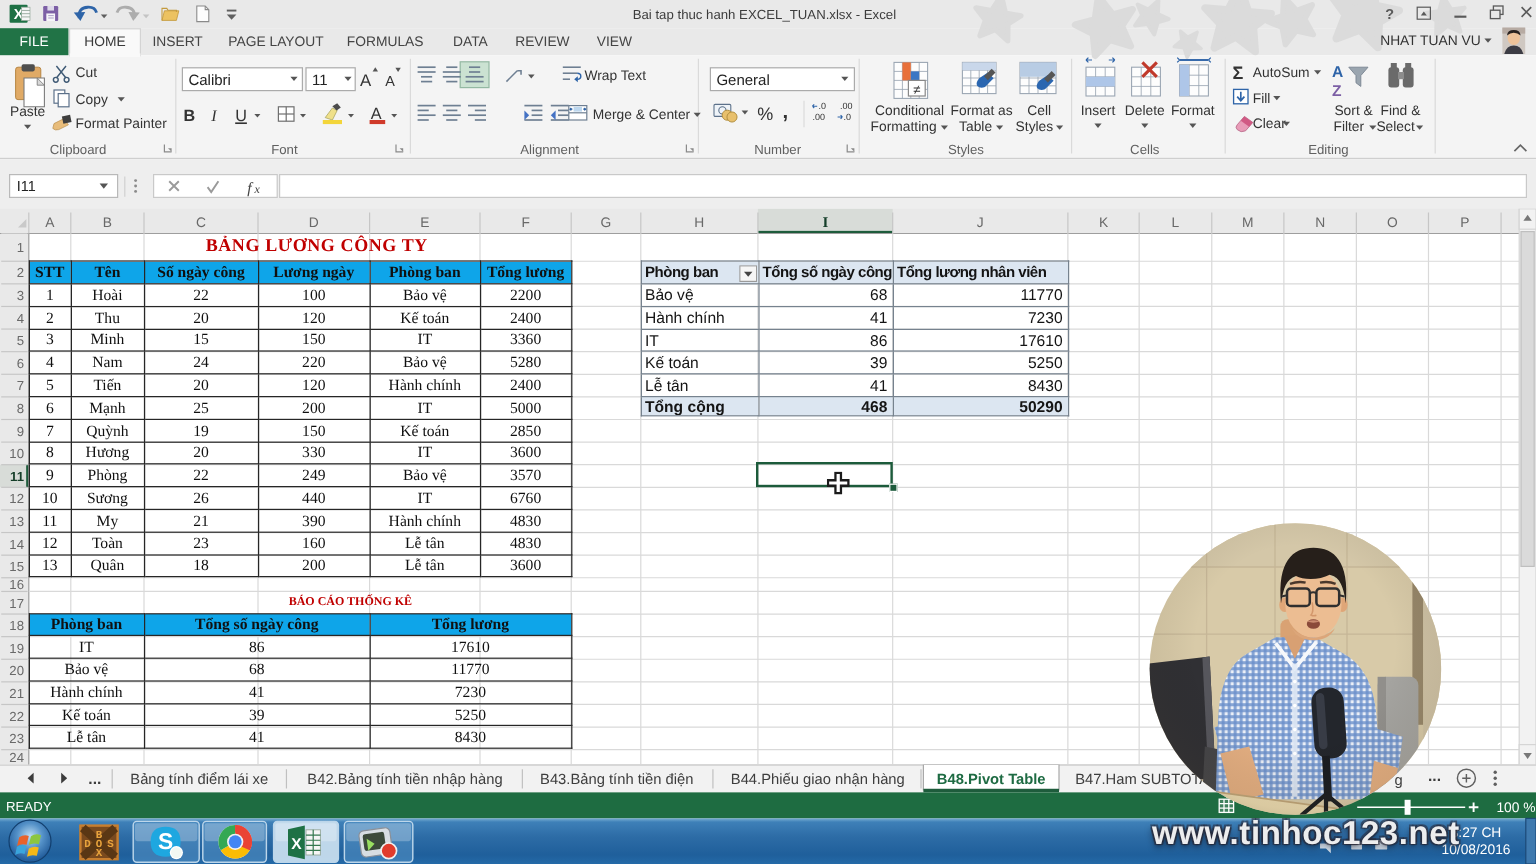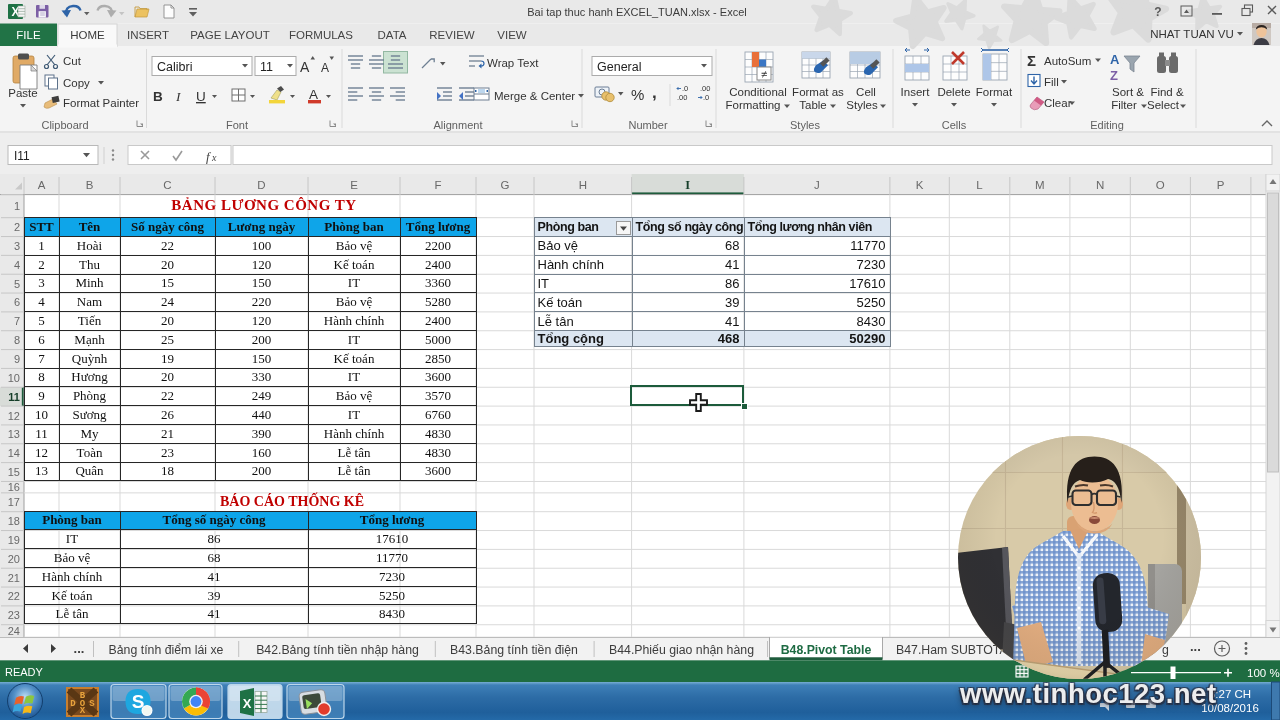--- a/index.html
+++ b/index.html
@@ -676,21 +676,21 @@
 <tr style="height:18.8px">
         <td>13</td>
         <td>Quân</td>
         <td>18</td>
         <td>200</td>
         <td>Lễ tân</td>
         <td>3600</td>
       </tr>
 </tbody>
   </table>
-<div class="abs title" style="left:24px;top:492px;width:536px;height:19px;line-height:19px;font-size:14px;letter-spacing:0px">BÁO CÁO THỐNG KÊ</div>
+<div class="abs title" style="left:24px;top:492px;width:536px;height:19px;line-height:19px;font-size:10px;letter-spacing:0px">BÁO CÁO THỐNG KÊ</div>
 <table class="st abs" style="left:23.5px;top:510.5px;width:452px">
 <colgroup>
       <col style="width:96px">
       <col style="width:188px">
       <col style="width:168px">
     </colgroup>
 <tbody>
       <tr class="hd" style="height:18.8px">
         <td>Phòng ban</td>
         <td>Tổng số ngày công</td>

